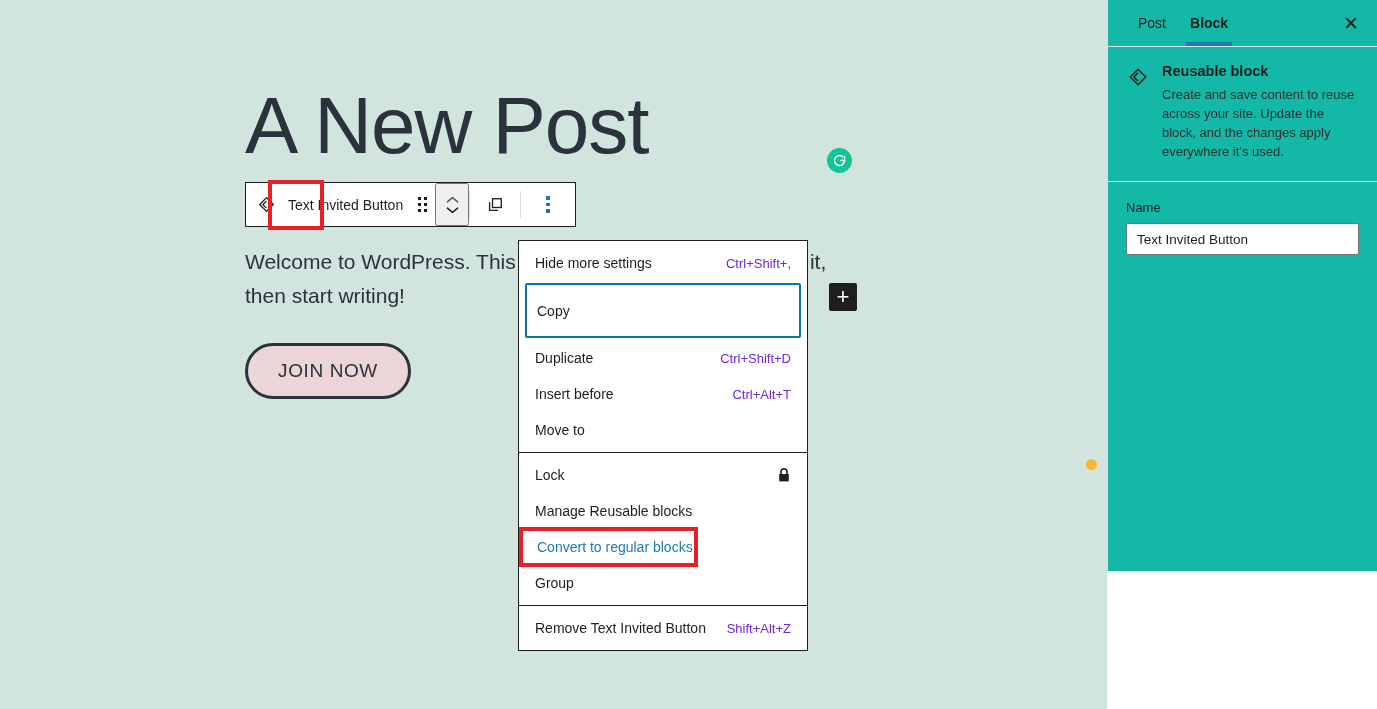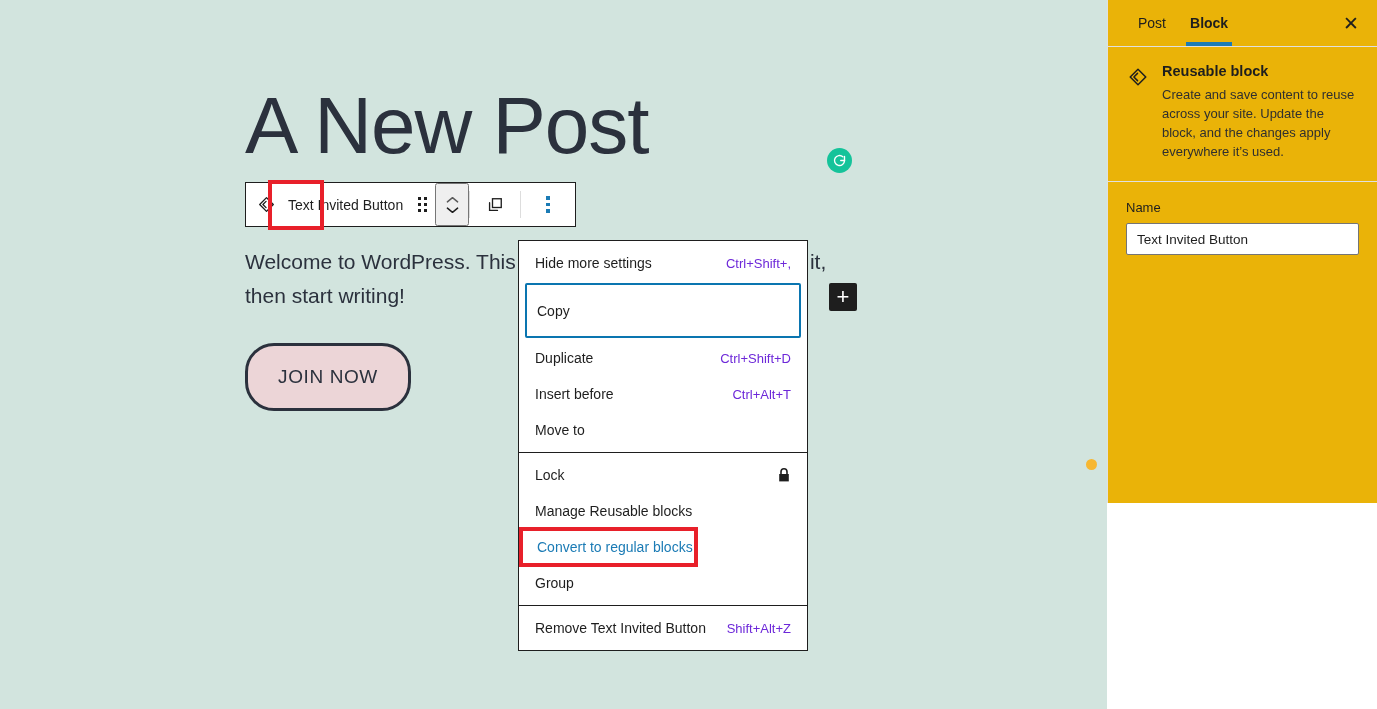--- a/index.html
+++ b/index.html
@@ -28,21 +28,21 @@
   }
   .post-paragraph {
     position: absolute; left: 245px; top: 245px;
     width: 605px;
     font-size: 21px;
     line-height: 34px;
     color: #2b313d;
   }
   .join-btn {
     position: absolute; left: 245px; top: 343px;
-    width: 166px; height: 68px;
+    width: 166px; height: 56px;
     border: 3px solid #2b313d;
     border-radius: 29px;
     background: #ecd5d7;
     color: #2b313d;
     font-size: 19px;
     letter-spacing: .6px;
     display: flex; align-items: center; justify-content: center;
     font-family: "Liberation Sans", sans-serif;
   }
 
@@ -148,22 +148,22 @@
     margin: 0 0 0 2px;
     width: 175px;
     background: #fff;
     z-index: 3;
   }
   .lock-icon { width: 14px; height: 16px; }
 
   
   .sidebar {
     position: absolute; left: 1107px; top: 0;
-    width: 270px; height: 503px;
-    background: #eab308;
+    width: 270px; height: 571px;
+    background: #14b8a6;
     border-left: 1px solid #e0e0e0;
   }
   .sb-header {
     height: 47px;
     display: flex; align-items: center;
     border-bottom: 1px solid #e0e0e0;
     padding: 0 10px 0 18px;
     position: relative;
   }
   .sb-tab {

